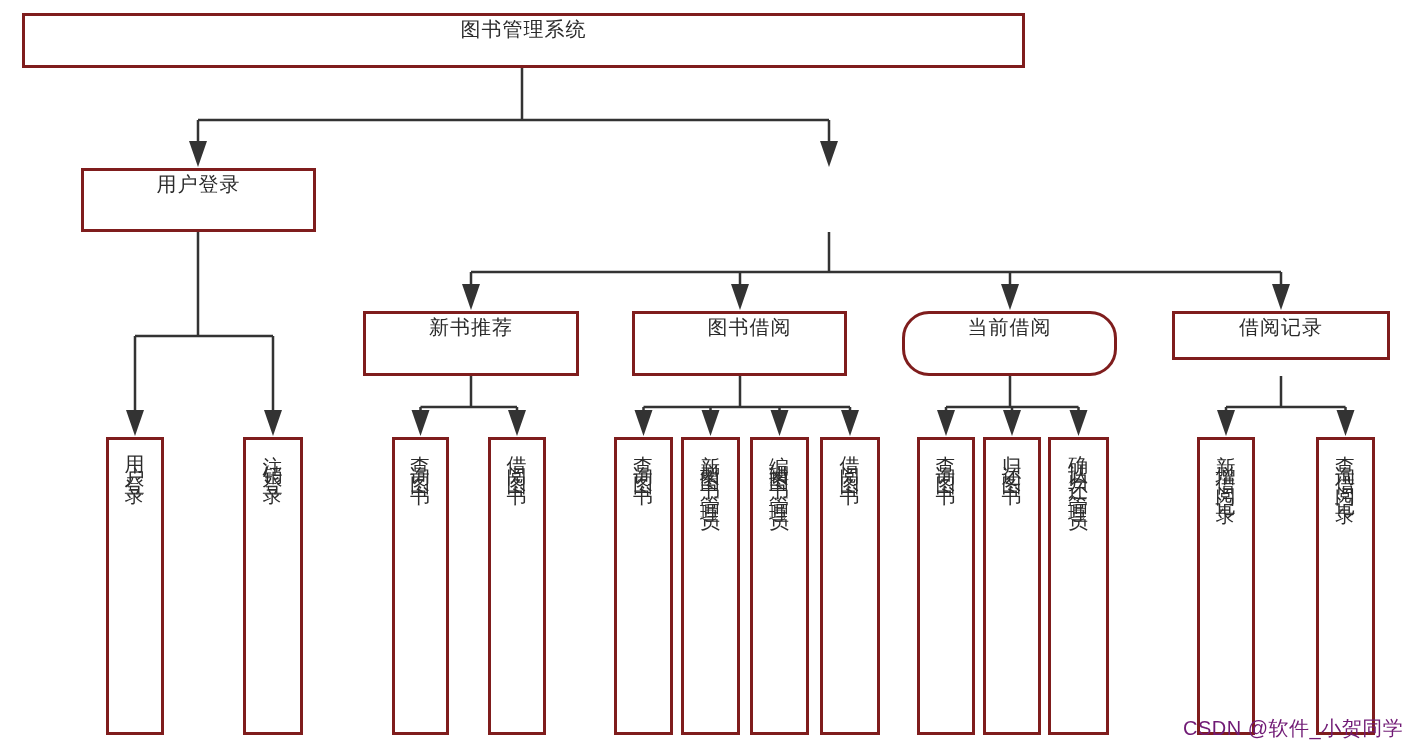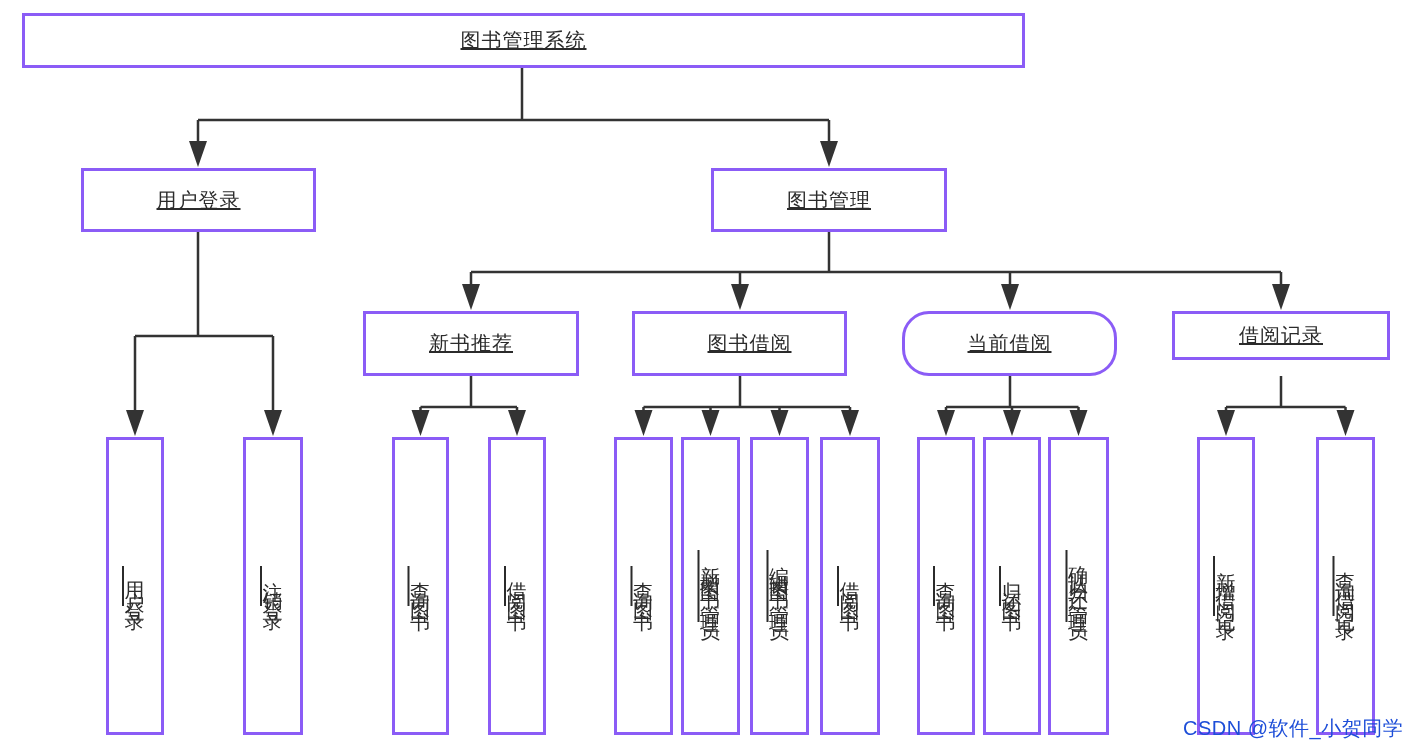--- a/index.html
+++ b/index.html
@@ -14,27 +14,26 @@
   }
   svg.connectors {
     position: absolute;
     left: 0; top: 0;
     width: 1405px; height: 747px;
     z-index: 1;
   }
   .box {
     position: absolute;
     box-sizing: border-box;
-    border: 3px solid #8b5cf6;
+    border: 3px solid #7f1d1d;
     background: #ffffff;
     display: flex;
-    align-items: center;
+    align-items: flex-start;
     justify-content: center;
     z-index: 2;
-    text-decoration: underline;
   }
   .hlabel {
     font-size: 20px;
     letter-spacing: 1px;
     white-space: nowrap;
   }
   .vlabel {
     writing-mode: vertical-rl;
     text-orientation: mixed;
     font-size: 20px;
@@ -64,21 +63,21 @@
   .n-lf-9  { left: 983px;  width: 58px; }
   .n-lf-10 { left: 1048px; width: 61px; }
   .n-lf-11 { left: 1197px; width: 58px; }
   .n-lf-12 { left: 1316px; width: 59px; }
   .watermark {
     position: absolute;
     left: 1183px;
     top: 715px;
     font-size: 20px;
     letter-spacing: 0.5px;
-    color: #1d4ed8;
+    color: #701a75;
     white-space: nowrap;
     z-index: 5;
   }
 </style>
 </head>
 <body>
 
 <div class="canvas">
 
   <svg class="connectors" viewBox="0 0 1405 747" xmlns="http://www.w3.org/2000/svg">
@@ -123,23 +122,20 @@
       <polygon points="1336.5,410 1354.5,410 1345.5,436"></polygon>
     </g>
   </svg>
 
   <div class="box n-root">
     <span class="hlabel">图书管理系统</span>
   </div>
 
   <div class="box n-l2-0">
     <span class="hlabel">用户登录</span>
-  </div>
-  <div class="box n-l2-1">
-    <span class="hlabel">图书管理</span>
   </div>
 
   <div class="box n-l3-0">
     <span class="hlabel">新书推荐</span>
   </div>
   <div class="box n-l3-1">
     <span class="hlabel">图书借阅</span>
   </div>
   <div class="box n-l3-2">
     <span class="hlabel">当前借阅</span>

